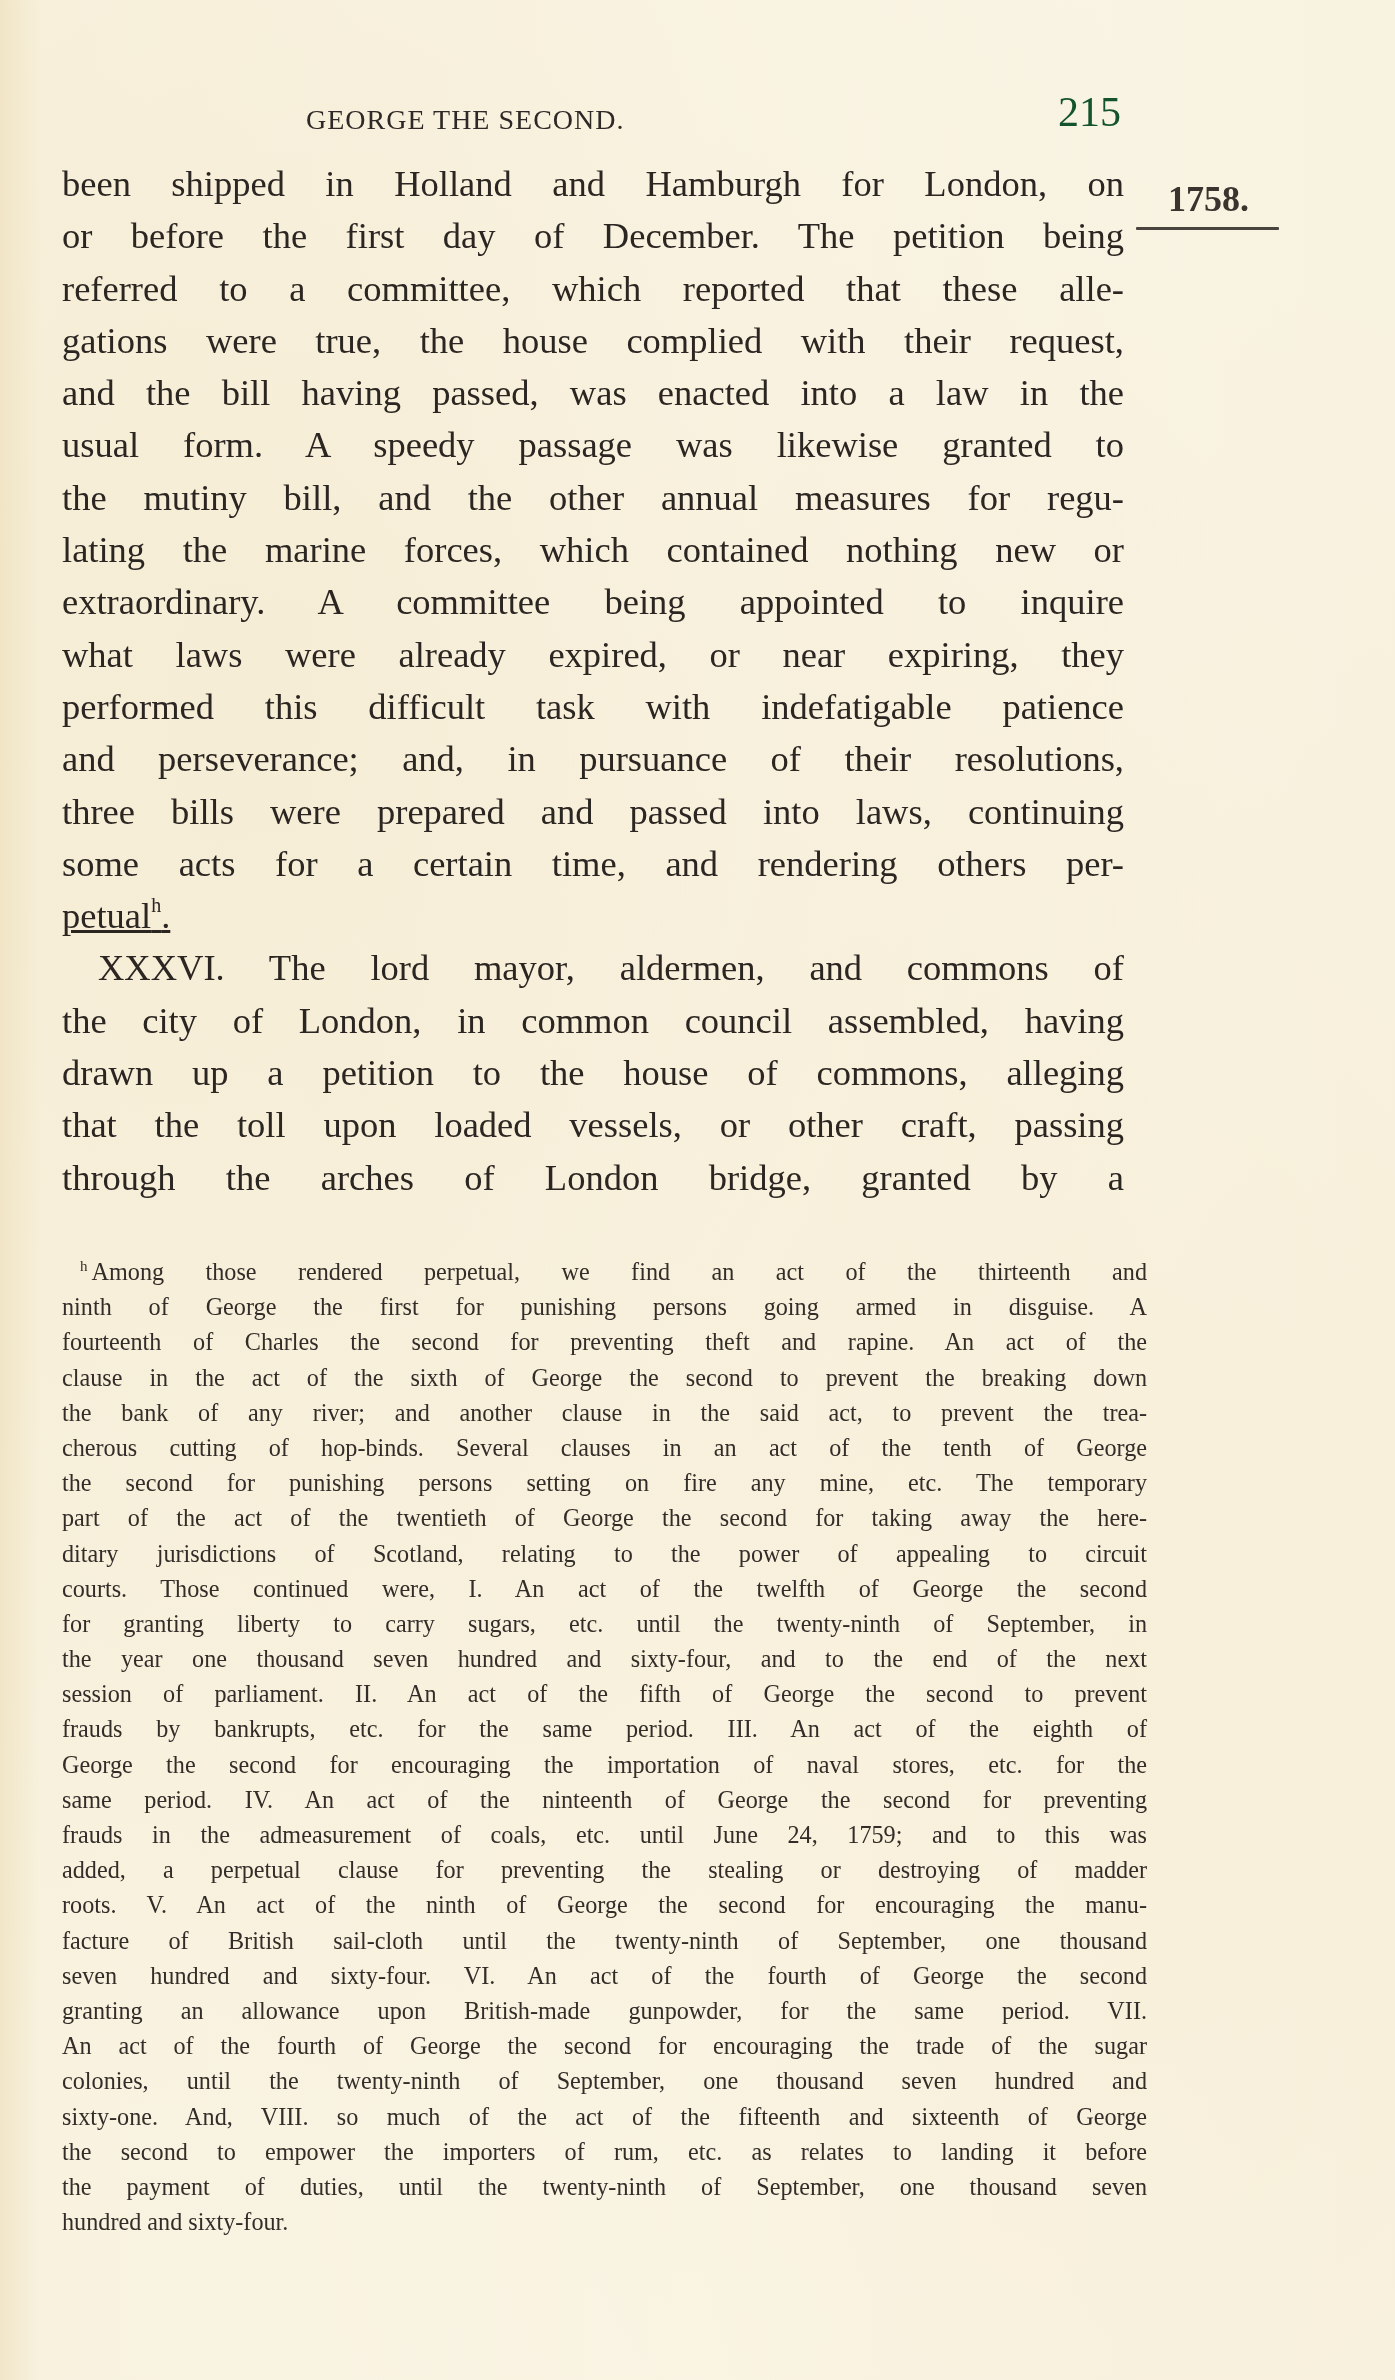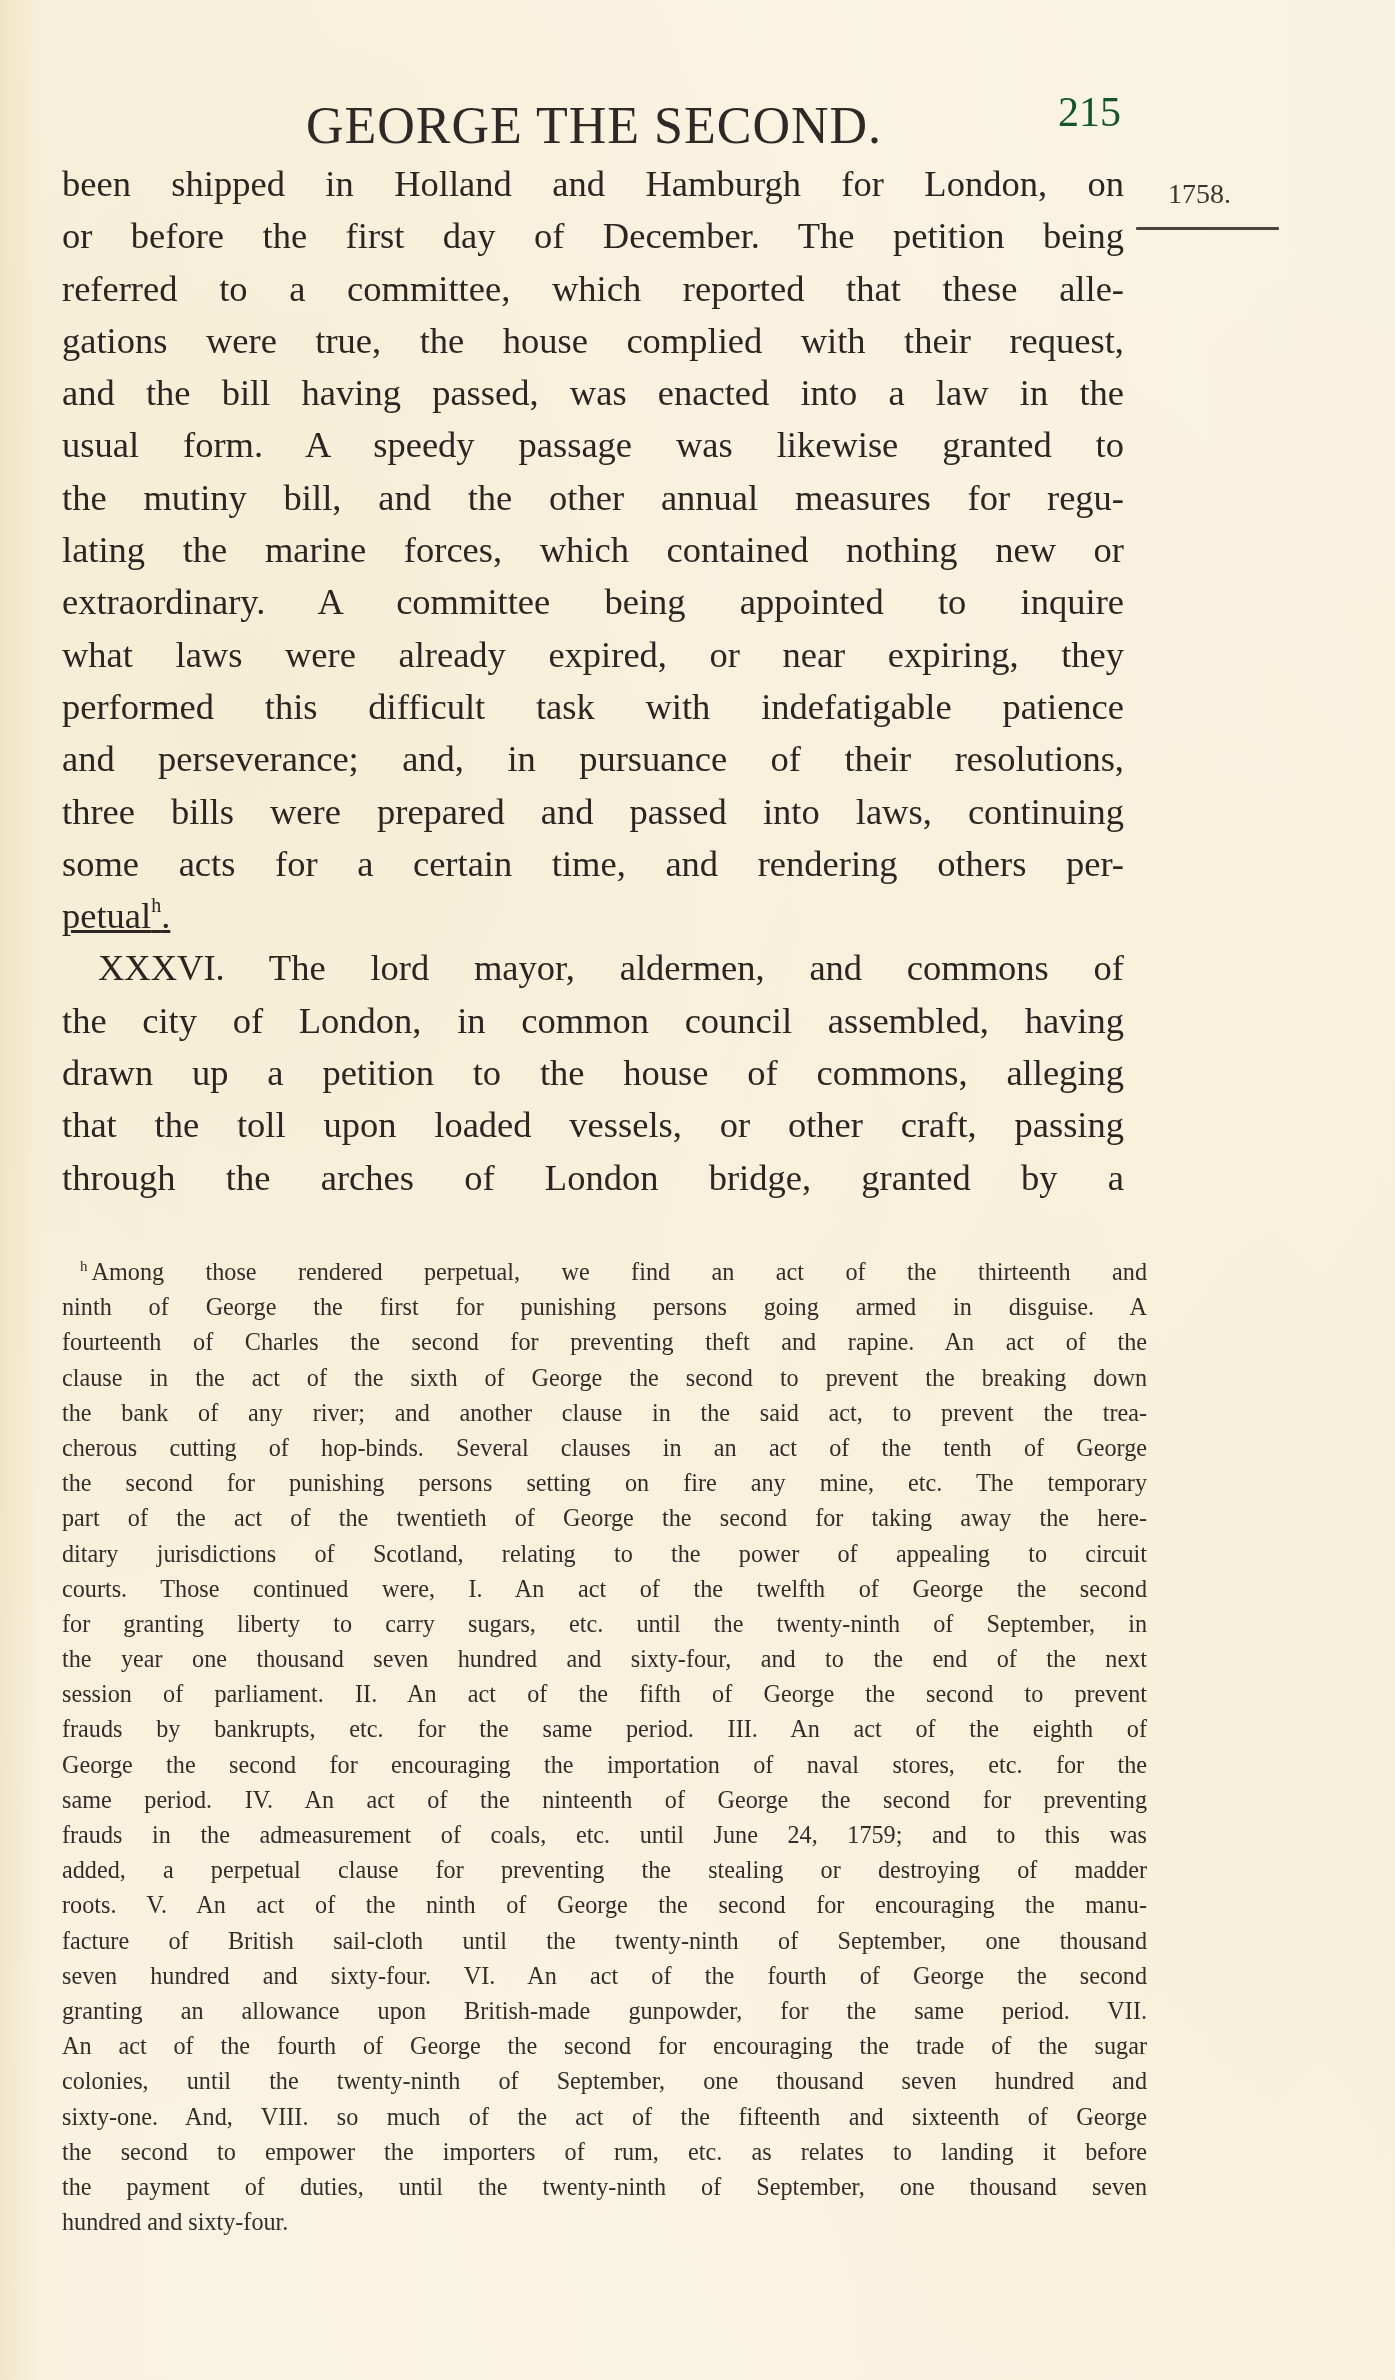--- a/index.html
+++ b/index.html
@@ -27,42 +27,42 @@
     .running-head {
       position: absolute;
       top: 88px;
       left: 306px;
       width: 815px;
       height: 56px;
     }
     .running-title {
       position: absolute;
       left: 0;
-      top: 8px;
+      top: 16px;
       font-family: "Liberation Serif", "DejaVu Serif", serif;
-      font-size: 52px;
+      font-size: 28px;
       letter-spacing: 1px;
       color: #2e2926;
       white-space: nowrap;
     }
     .page-number {
       position: absolute;
       right: 0;
       top: 0;
       font-family: "Liberation Serif", "DejaVu Serif", serif;
       font-size: 42px;
       color: #14532d;
     }
     .margin-year {
       position: absolute;
       left: 1168px;
       top: 178px;
       font-family: "Liberation Serif", "DejaVu Serif", serif;
-      font-size: 28px;
-      font-weight: normal;
+      font-size: 36px;
+      font-weight: bold;
       color: #3a342f;
     }
     .margin-rule {
       position: absolute;
       left: 1136px;
       top: 227px;
       width: 143px;
       height: 3px;
       background: #4a443e;
       border-radius: 1px;

